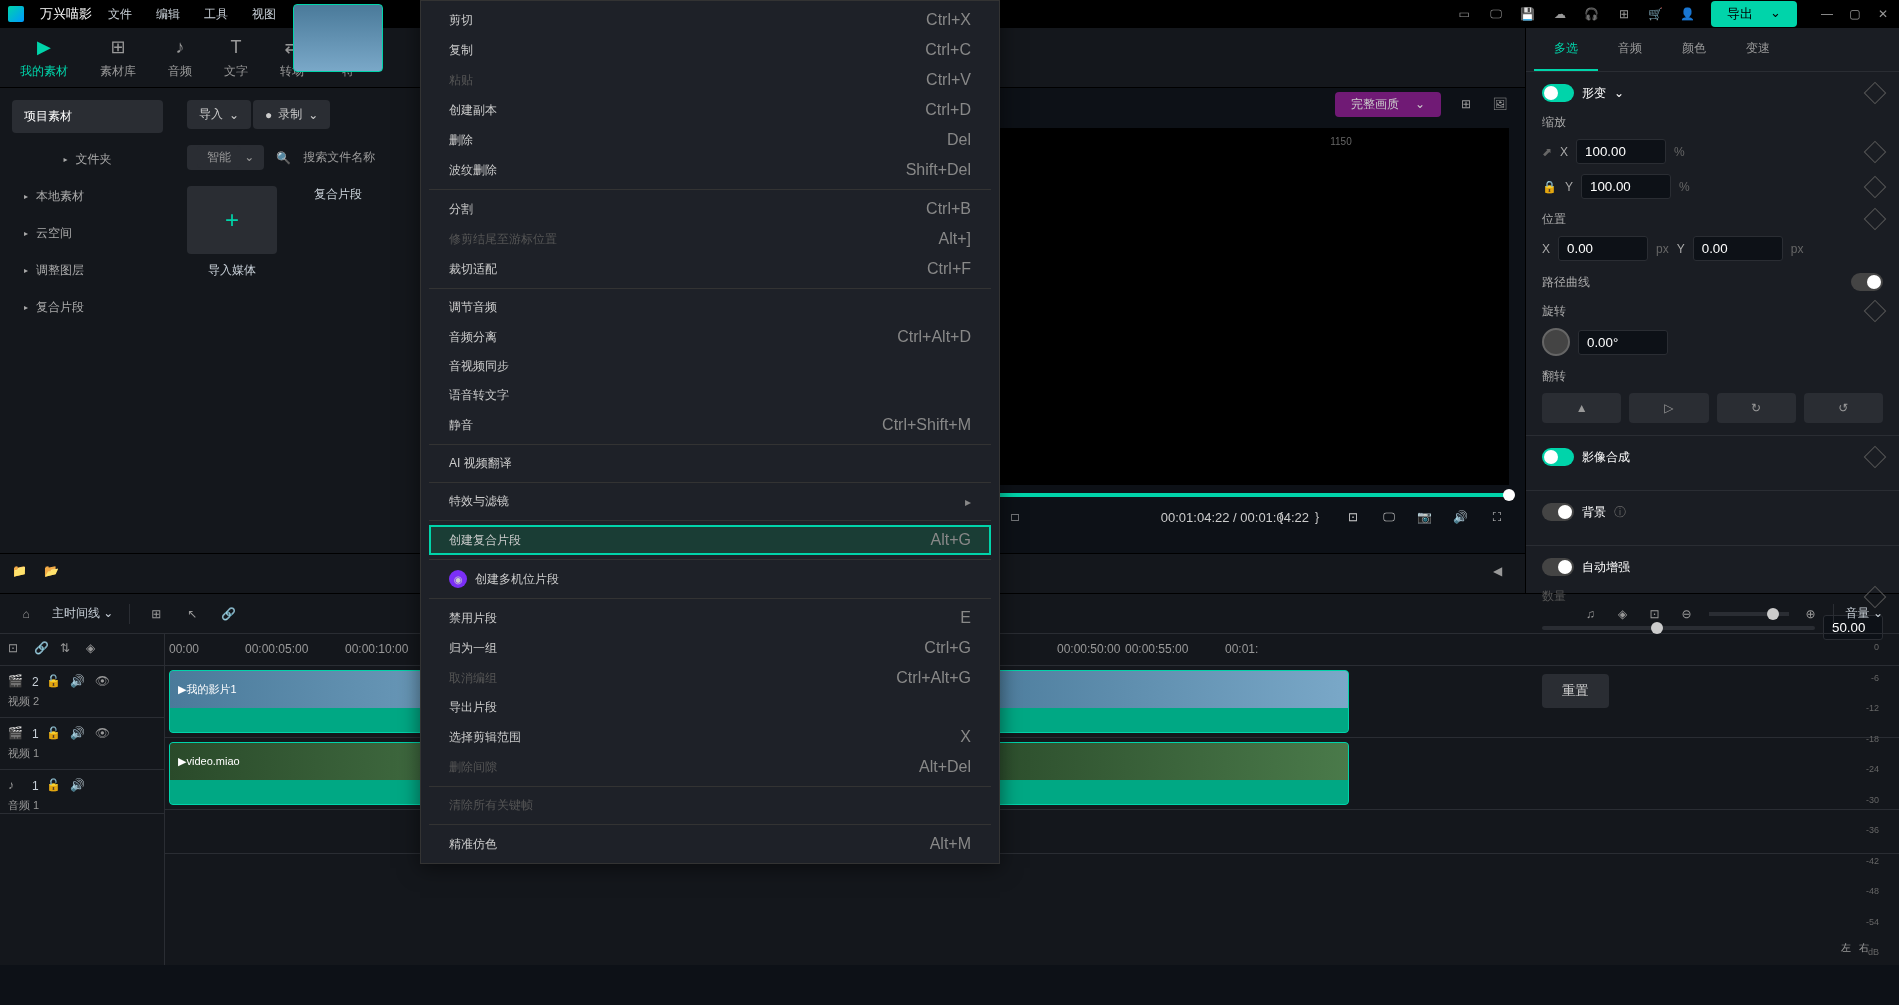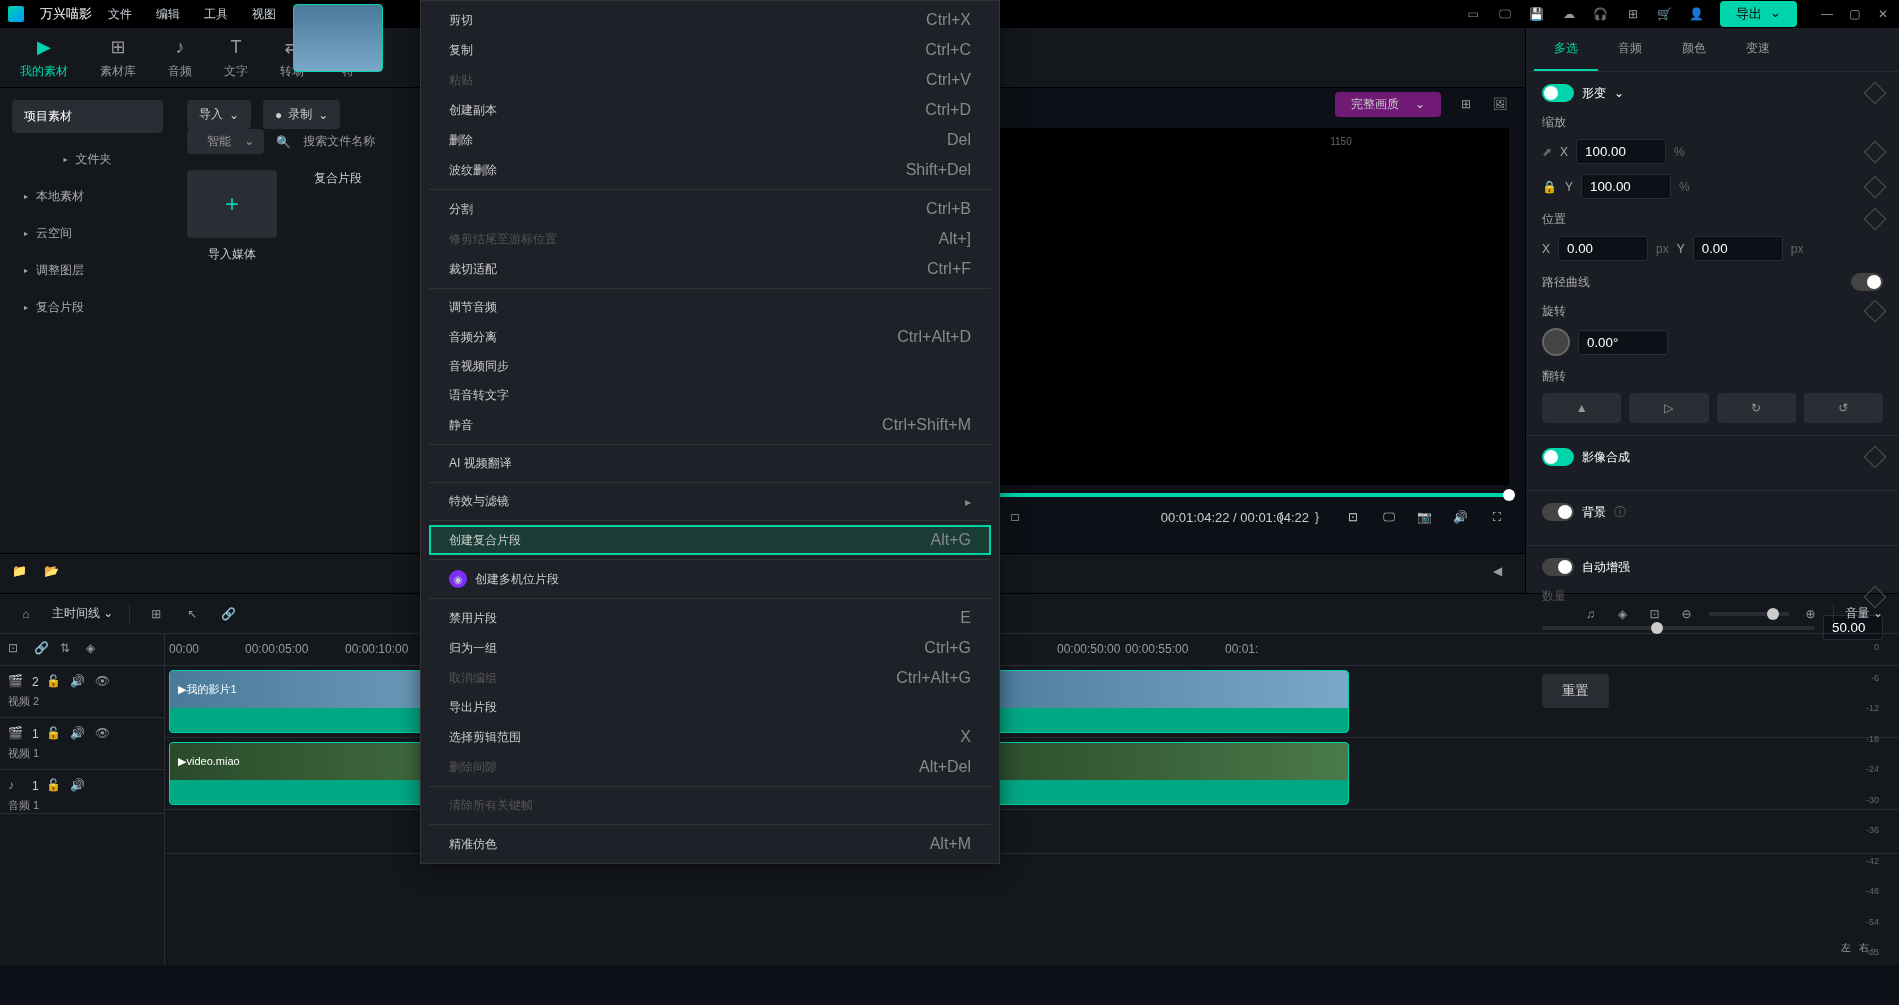--- a/index.html
+++ b/index.html
@@ -5,41 +5,41 @@
 *{margin:0;padding:0;box-sizing:border-box;font-family:"Microsoft YaHei",sans-serif;user-select:none}
 body{background:#0d1117;color:#c9d1d9;font-size:12px;overflow:hidden;width:1899px;height:1005px;position:relative}
 .titlebar{height:28px;background:#000;display:flex;align-items:center;padding:0 8px;gap:16px}
 .logo{width:16px;height:16px;background:linear-gradient(135deg,#00d4aa,#0099ff);border-radius:2px;position:relative}
 .app-name{color:#fff;font-size:13px}
 .menu-items{display:flex;gap:24px;color:#c9d1d9}
 .menu-items span{cursor:pointer}
 .title-right{margin-left:auto;display:flex;align-items:center;gap:14px}
 .title-icon{width:18px;height:18px;display:flex;align-items:center;justify-content:center;color:#999;cursor:pointer}
 .cart-icon{color:#00d4aa}
-.export-btn{background:#00d4aa;color:#000;padding:4px 16px;border-radius:4px;display:flex;align-items:flex-start;gap:8px;font-size:13px}
+.export-btn{background:#00d4aa;color:#000;padding:4px 16px;border-radius:4px;display:flex;align-items:flex-start;gap:17px;font-size:13px}
 .win-controls{display:flex;gap:12px;margin-left:8px}
 .win-btn{width:16px;height:16px;display:flex;align-items:center;justify-content:center;color:#999}
 
 .main-area{display:flex;height:565px}
 .left-panel{width:1525px;display:flex;flex-direction:column}
 .right-panel{width:374px;background:#1a1d23;border-left:1px solid #000}
 
 .toolbar{height:60px;background:#14171c;display:flex;align-items:center;padding:0 20px;gap:32px;border-bottom:1px solid #000}
 .tool-item{display:flex;flex-direction:column;align-items:center;gap:4px;color:#999;cursor:pointer}
 .tool-item.active{color:#00d4aa}
 .tool-icon{width:24px;height:24px;display:flex;align-items:center;justify-content:center;font-size:18px}
 
 .content-area{display:flex;flex:1}
 .sidebar{width:175px;background:#14171c;padding:12px}
 .sidebar-title{background:#2a2d33;padding:8px 12px;border-radius:4px;margin-bottom:8px;color:#fff}
 .sidebar-item{padding:10px 12px;color:#aaa;cursor:pointer;display:flex;align-items:center;gap:8px}
 .sidebar-item::before{content:"▸";font-size:8px}
 
 .media-panel{width:250px;background:#14171c;padding:12px}
-.media-controls{display:flex;gap:12px;}
+.media-controls{display:flex;gap:2px;margin-bottom:16px}
 .media-btn{background:#2a2d33;padding:6px 12px;border-radius:4px;display:flex;align-items:center;gap:6px;color:#ccc}
 .media-search{display:flex;align-items:center;gap:12px;margin-bottom:16px;color:#999}
 .media-search span:first-child{background:#2a2d33;padding:4px 10px;border-radius:4px}
 .media-grid{display:flex;gap:16px}
 .media-item{width:90px;display:flex;flex-direction:column;align-items:center;gap:8px}
 .media-thumb{width:90px;height:68px;background:#2a2d33;border-radius:4px;display:flex;align-items:center;justify-content:center}
 .media-thumb.import{font-size:24px;color:#00d4aa}
 .media-thumb.clip{background:linear-gradient(180deg,#4a7a9a 0%,#7aa8c8 100%)}
 
 .preview-area{flex:1;background:#0d1117;display:flex;flex-direction:column;position:relative}

